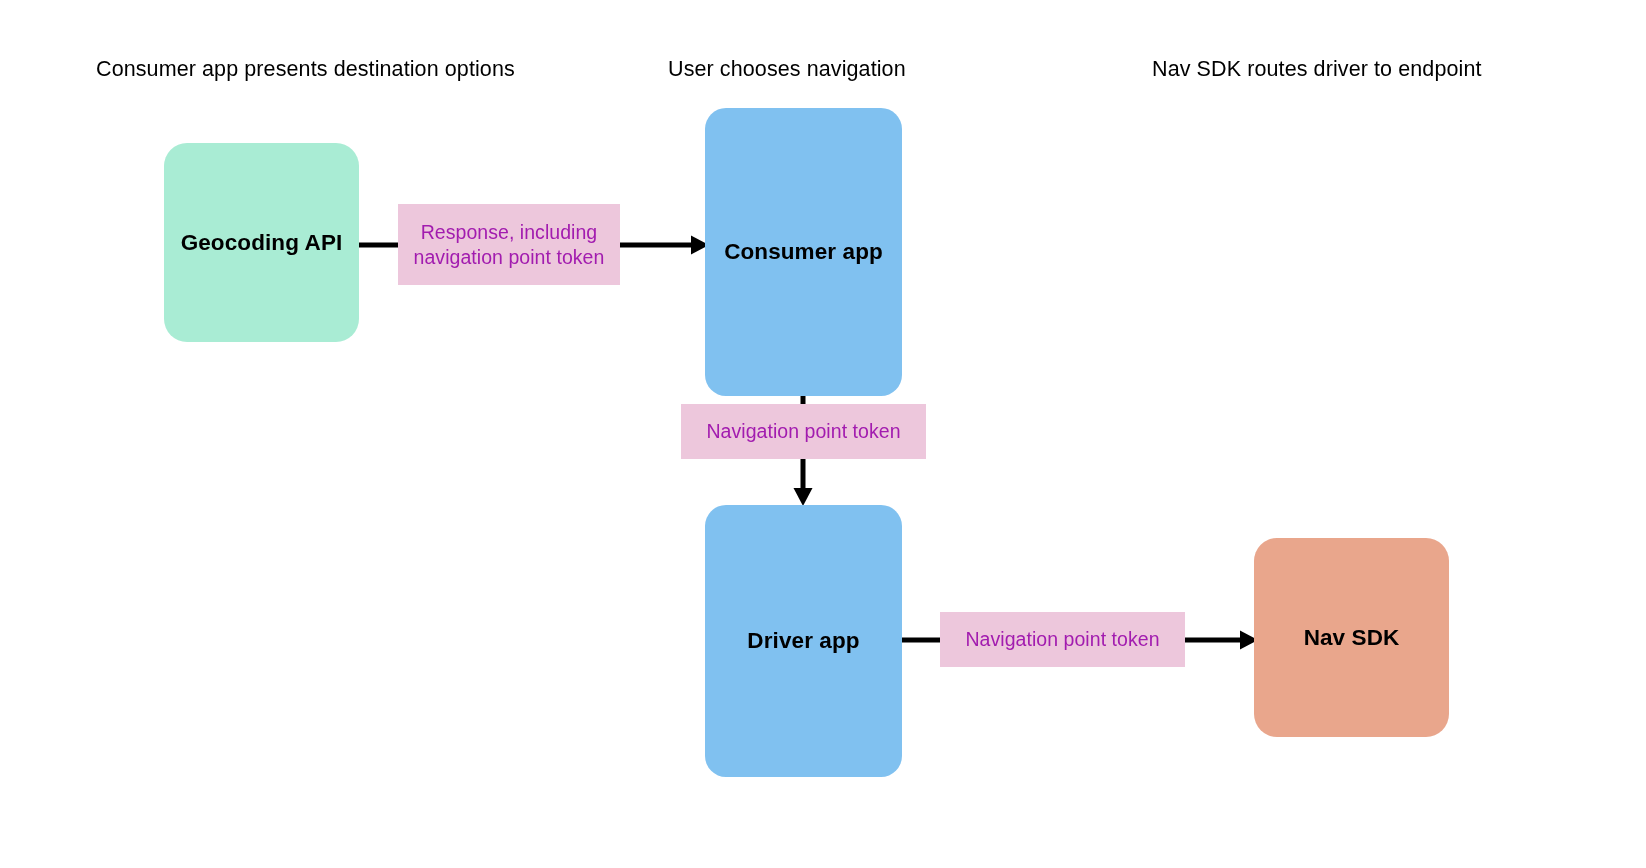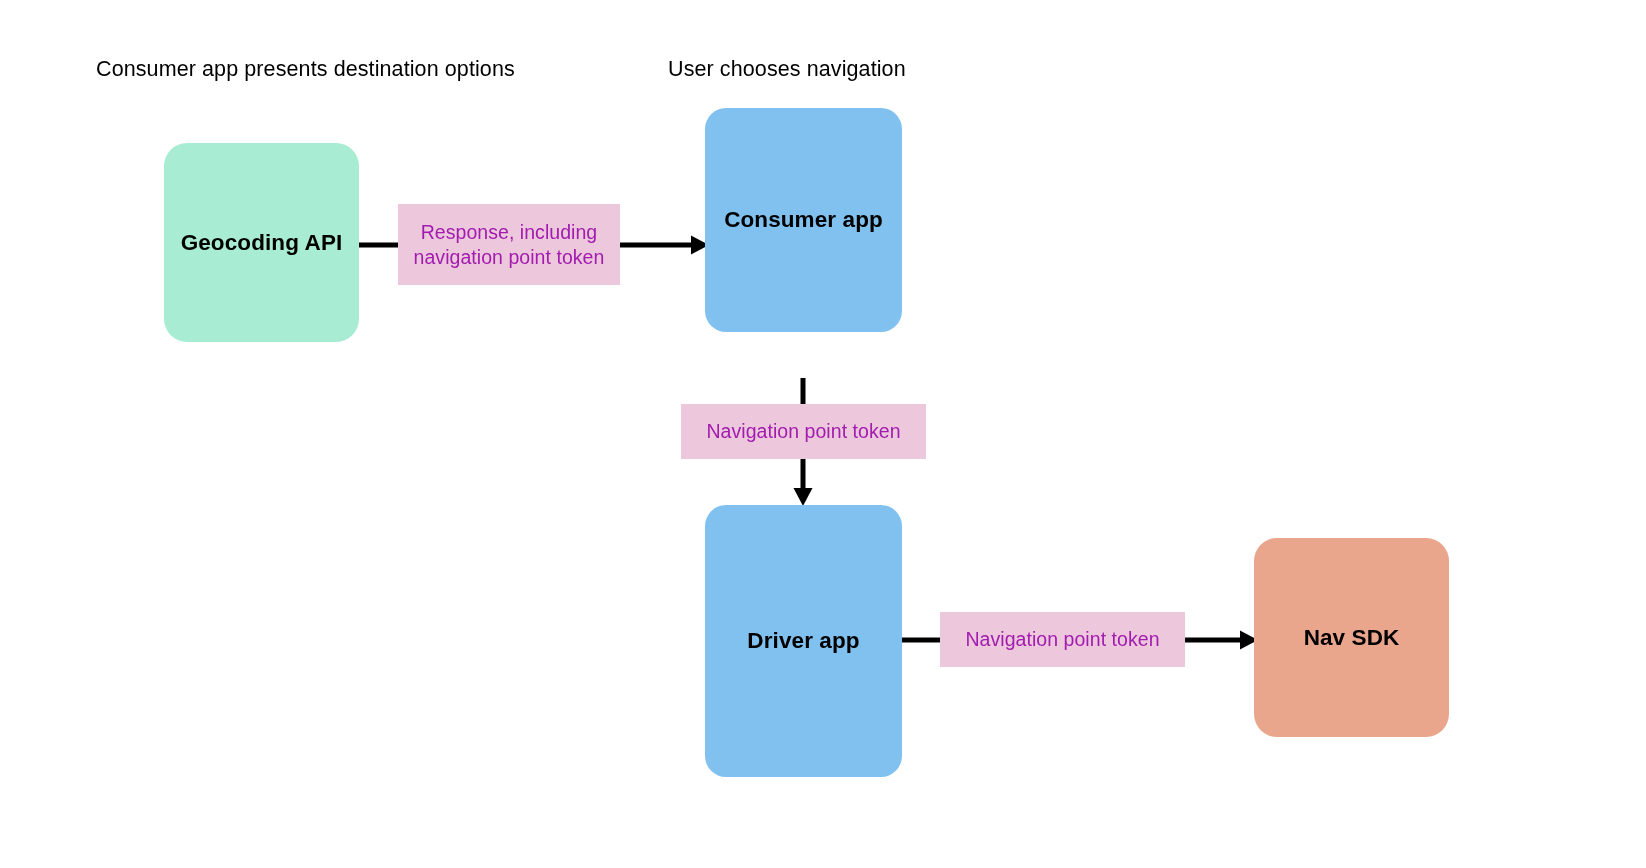--- a/index.html
+++ b/index.html
@@ -49,21 +49,21 @@
     letter-spacing: 0.1px;
   }
   #node-geocoding {
     left: 164px; top: 143px;
     width: 195px; height: 199px;
     background: #a9ecd4;
     border-radius: 23px;
   }
   #node-consumer {
     left: 705px; top: 108px;
-    width: 197px; height: 224px;
+    width: 197px; height: 288px;
     background: #80c1f0;
     border-radius: 21px;
   }
   #node-driver {
     left: 705px; top: 505px;
     width: 197px; height: 272px;
     background: #80c1f0;
     border-radius: 21px;
   }
   #node-navsdk {
@@ -114,20 +114,21 @@
 </style>
 </head>
 <body>
 
 <div id="canvas">
 
   <div class="col-head" id="head-1">Consumer app presents destination options</div>
 
   <div class="col-head" id="head-2">User chooses navigation</div>
 
+  <div class="col-head" id="head-3">Nav SDK routes driver to endpoint</div>
 
   <div class="conn" id="conn-geo-consumer">
     <svg width="352" height="26" viewBox="0 0 352 26" xmlns="http://www.w3.org/2000/svg">
       <line x1="0" y1="13" x2="336" y2="13" stroke="#000000" stroke-width="5"></line>
       <polygon points="334,3.5 352,13 334,22.5" fill="#000000"></polygon>
     </svg>
   </div>
 
   <div class="conn" id="conn-consumer-driver">
     <svg width="26" height="128" viewBox="0 0 26 128" xmlns="http://www.w3.org/2000/svg">

